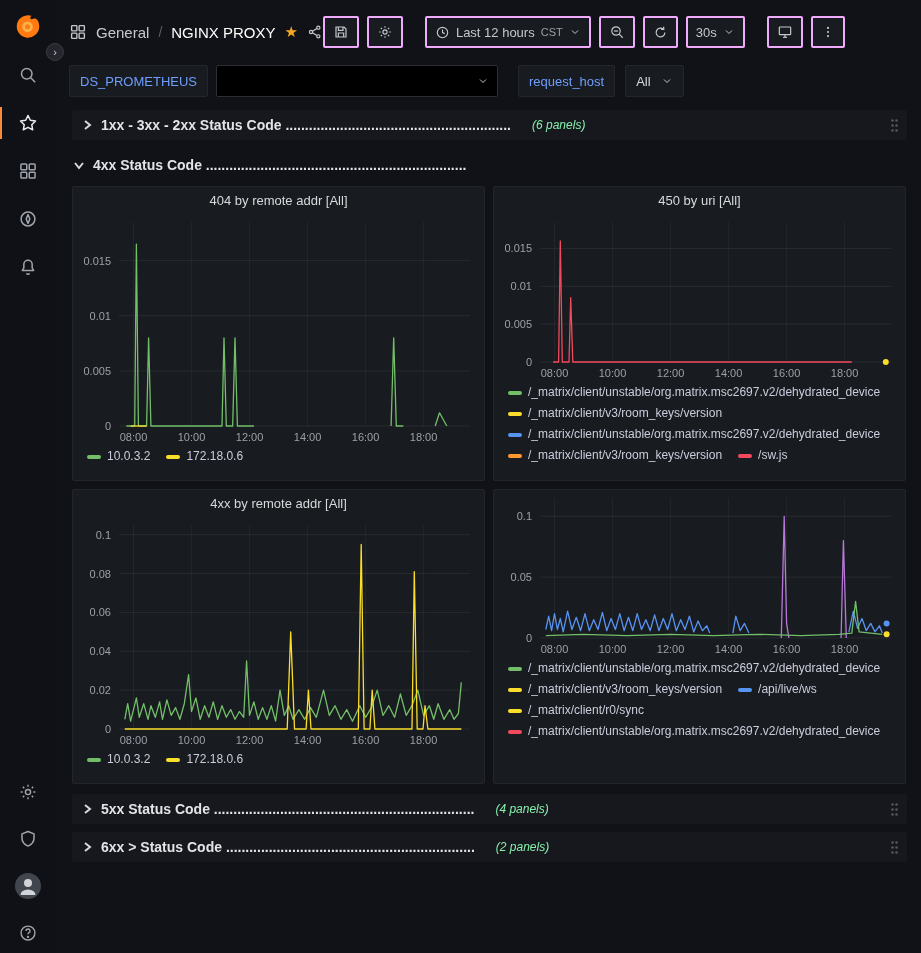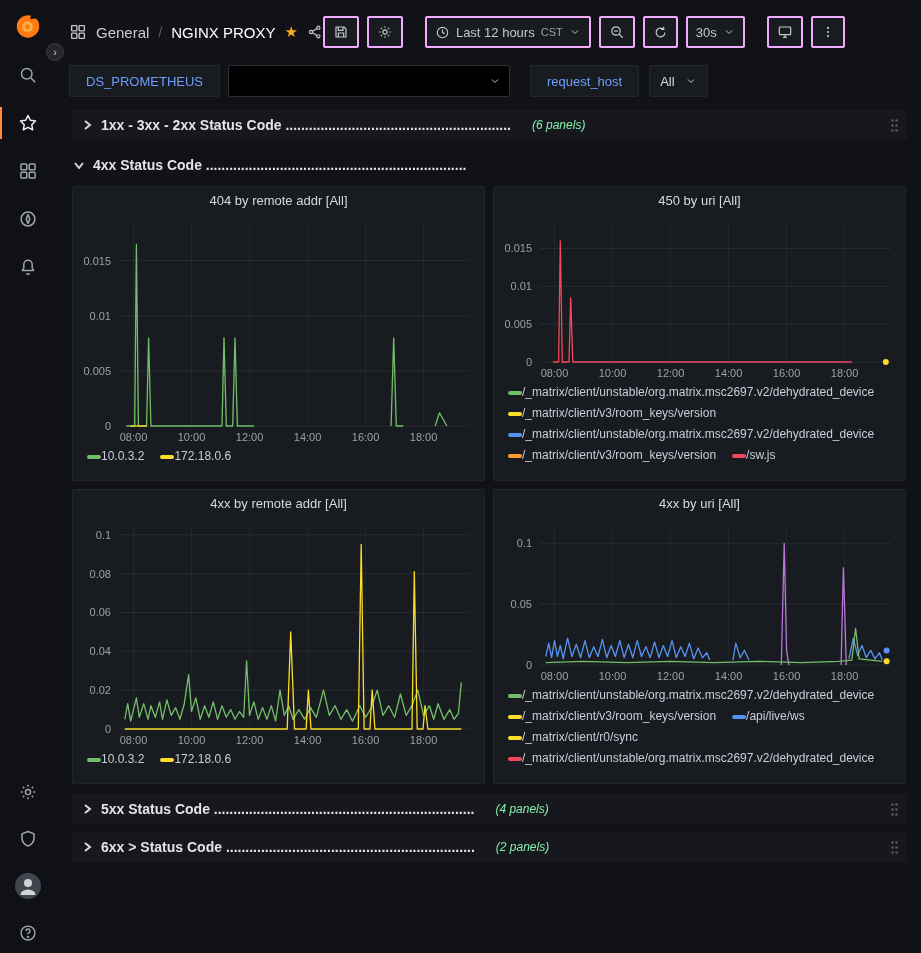--- a/index.html
+++ b/index.html
@@ -33,21 +33,21 @@
   .fav-star { color:#f5a623; font-size:15px; cursor:pointer; }
   .tb-right { display:flex; align-items:center; gap:8px; }
   .tb-btn { height:32px; min-width:32px; display:inline-flex; align-items:center; justify-content:center; gap:6px;
     padding:0 8px; background:#181b1f; border:2px solid #f0abfc; border-radius:2px; color:#c7c8cc;
     font-size:13px; cursor:pointer; }
   .tb-gap { width:6px; }
   .tz { font-size:11px; color:#9da0a8; }
 
   
   .filters { margin-left:55px; height:38px; display:flex; align-items:center; gap:8px; padding:0 14px 4px 14px; }
-  .var-label { height:32px; display:flex; align-items:center; padding:0 16px; background:#181b1f;
+  .var-label { height:32px; display:flex; align-items:center; padding:0 10px; background:#181b1f;
     border:1px solid #24262c; border-radius:2px; color:#6e9fff; font-weight:500; }
   .var-black { width:282px; height:32px; background:#000; border:1px solid #2c2e33; border-radius:2px;
     display:flex; align-items:center; justify-content:flex-end; padding:0 8px; cursor:pointer; }
   .var-all { height:32px; display:flex; align-items:center; gap:10px; padding:0 10px; background:#181b1f;
     border:1px solid #24262c; border-radius:2px; color:#d8d9da; cursor:pointer; margin-left:2px; }
   .ml12 { margin-left:12px; }
 
   
   .content { margin-left:55px; padding:8px 14px 0 17px; }
   .row-header { height:30px; display:flex; align-items:center; gap:7px; color:#e3e4e6; font-weight:700;
@@ -62,21 +62,21 @@
 
   .grid { display:grid; grid-template-columns:413px 413px; gap:8px; }
   .panel { height:295px; background:#181b1f; border:1px solid #22252b; border-radius:2px;
     display:flex; flex-direction:column; overflow:hidden; }
   .panel-title { height:27px; line-height:27px; text-align:center; font-size:13px; font-weight:500; color:#d8d9da; cursor:pointer; }
   .chart { width:100%; cursor:crosshair; }
   .chart-tall { height:232px; }
   .chart-short { height:168px; }
   .legend { flex:1; padding:2px 10px 6px 14px; display:flex; flex-wrap:wrap; column-gap:16px; row-gap:4px;
     font-size:12px; color:#ccccdc; overflow:hidden; align-content:flex-start; line-height:17px; }
-  .legend-item { display:inline-flex; align-items:center; white-space:nowrap; cursor:pointer; }
+  .legend-item { display:inline-flex; align-items:center; gap:6px; white-space:nowrap; cursor:pointer; }
   .legend-item i { width:14px; height:4px; border-radius:2px; display:inline-block; flex:none; }
 
   .chev { flex:none; }
 </style>
 </head>
 <body>
 
 <aside class="sidebar">
   <div class="logo">
     <svg width="30" height="30" viewBox="0 0 24 24">
@@ -399,21 +399,20 @@
             <i style="background:#73bf69"></i>
             <span>10.0.3.2</span>
           </span>
           <span class="legend-item">
             <i style="background:#fade2a"></i>
             <span>172.18.0.6</span>
           </span>
         </div>
     </section>
     <section class="panel">
-      <div class="panel-title">4xx by uri [All]</div>
       <div class="chart chart-short"><svg width="411" height="168">
             <line x1="60.50413223140495" y1="8" x2="60.50413223140495" y2="148" stroke="rgba(204,204,220,0.06)"></line>
             <line x1="118.52066115702479" y1="8" x2="118.52066115702479" y2="148" stroke="rgba(204,204,220,0.06)"></line>
             <line x1="176.53719008264463" y1="8" x2="176.53719008264463" y2="148" stroke="rgba(204,204,220,0.06)"></line>
             <line x1="234.55371900826447" y1="8" x2="234.55371900826447" y2="148" stroke="rgba(204,204,220,0.06)"></line>
             <line x1="292.5702479338843" y1="8" x2="292.5702479338843" y2="148" stroke="rgba(204,204,220,0.06)"></line>
             <line x1="350.5867768595041" y1="8" x2="350.5867768595041" y2="148" stroke="rgba(204,204,220,0.06)"></line>
             <line x1="46" y1="148" x2="397" y2="148" stroke="rgba(204,204,220,0.09)"></line>
             <text x="38" y="152" text-anchor="end" font-size="11" fill="#9da0a8">0</text>
             <line x1="46" y1="87.1304347826087" x2="397" y2="87.1304347826087" stroke="rgba(204,204,220,0.09)"></line>

